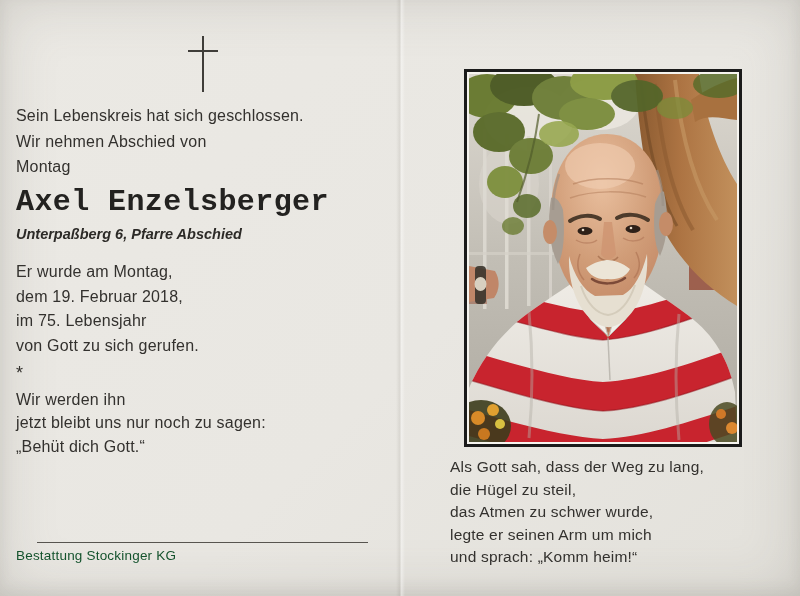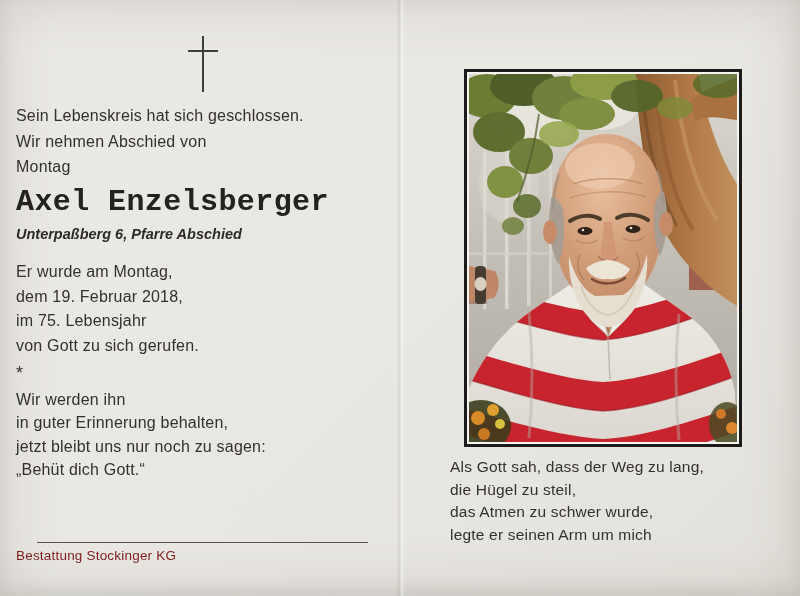--- a/index.html
+++ b/index.html
@@ -15,21 +15,21 @@
     background:linear-gradient(90deg,rgba(90,85,75,0) 0%,rgba(90,85,75,.10) 40%,rgba(255,255,255,.40) 62%,rgba(90,85,75,0) 100%);}
   .abs{position:absolute;}
   .ctr{text-align:left;}
   .intro{left:16px;top:103px;width:372px;font-size:16px;line-height:25.5px;letter-spacing:.2px;}
   .name{left:16px;top:185px;width:372px;font-size:30px;font-weight:bold;letter-spacing:.4px;color:#232220;font-family:Liberation Mono, monospace;}
   .address{left:16px;top:226px;width:372px;font-size:14.5px;font-weight:bold;font-style:italic;color:#2c2a27;}
   .obituary{left:16px;top:260px;width:372px;font-size:16px;line-height:24.6px;letter-spacing:.2px;}
   .star{left:16px;top:363px;width:372px;font-size:18px;}
   .farewell{left:16px;top:388px;width:372px;font-size:16px;line-height:23.4px;letter-spacing:.2px;}
   .rule{left:37px;top:542px;width:331px;height:1px;background:#57544f;}
-  .funeral{left:16px;top:548px;width:372px;font-size:13.5px;letter-spacing:.2px;color:#7f1d1d;}
+  .funeral{left:16px;top:548px;width:372px;font-size:13.5px;letter-spacing:.2px;color:#14532d;}
   .photo-frame{left:464px;top:69px;width:268px;height:368px;border:3px solid #1b1b1b;
     background:#f6f4ef;padding:2px;box-sizing:content-box;}
   .photo-frame svg{display:block;}
   .poem{left:450px;top:456px;width:304px;font-size:15.5px;line-height:22.6px;letter-spacing:.2px;}
   .cross-wrap{left:188px;top:36px;width:30px;height:56px;}
 </style>
 </head>
 <body>
 
 <div class="vignette"></div>
@@ -54,21 +54,20 @@
   <div>Er wurde am Montag,</div>
   <div>dem 19. Februar 2018,</div>
   <div>im 75. Lebensjahr</div>
   <div>von Gott zu sich gerufen.</div>
 </div>
 
 <div class="abs ctr star">*</div>
 
 <div class="abs ctr farewell">
   <div>Wir werden ihn</div>
-  <div>in guter Erinnerung behalten,</div>
   <div>jetzt bleibt uns nur noch zu sagen:</div>
   <div>„Behüt dich Gott.“</div>
 </div>
 
 <div class="abs rule"></div>
 <div class="abs ctr funeral">Bestattung Stockinger KG</div>
 
 <div class="fold"></div>
 
 <div class="abs photo-frame">
@@ -209,13 +208,14 @@
     <circle cx="252" cy="340" r="5" fill="#d07828"></circle>
     <circle cx="263" cy="354" r="6" fill="#dc8830"></circle>
   </svg>
 </div>
 
 <div class="abs ctr poem">
   <div>Als Gott sah, dass der Weg zu lang,</div>
   <div>die Hügel zu steil,</div>
   <div>das Atmen zu schwer wurde,</div>
   <div>legte er seinen Arm um mich</div>
+  <div>und sprach: „Komm heim!“</div>
 </div>
 
 </body></html>

